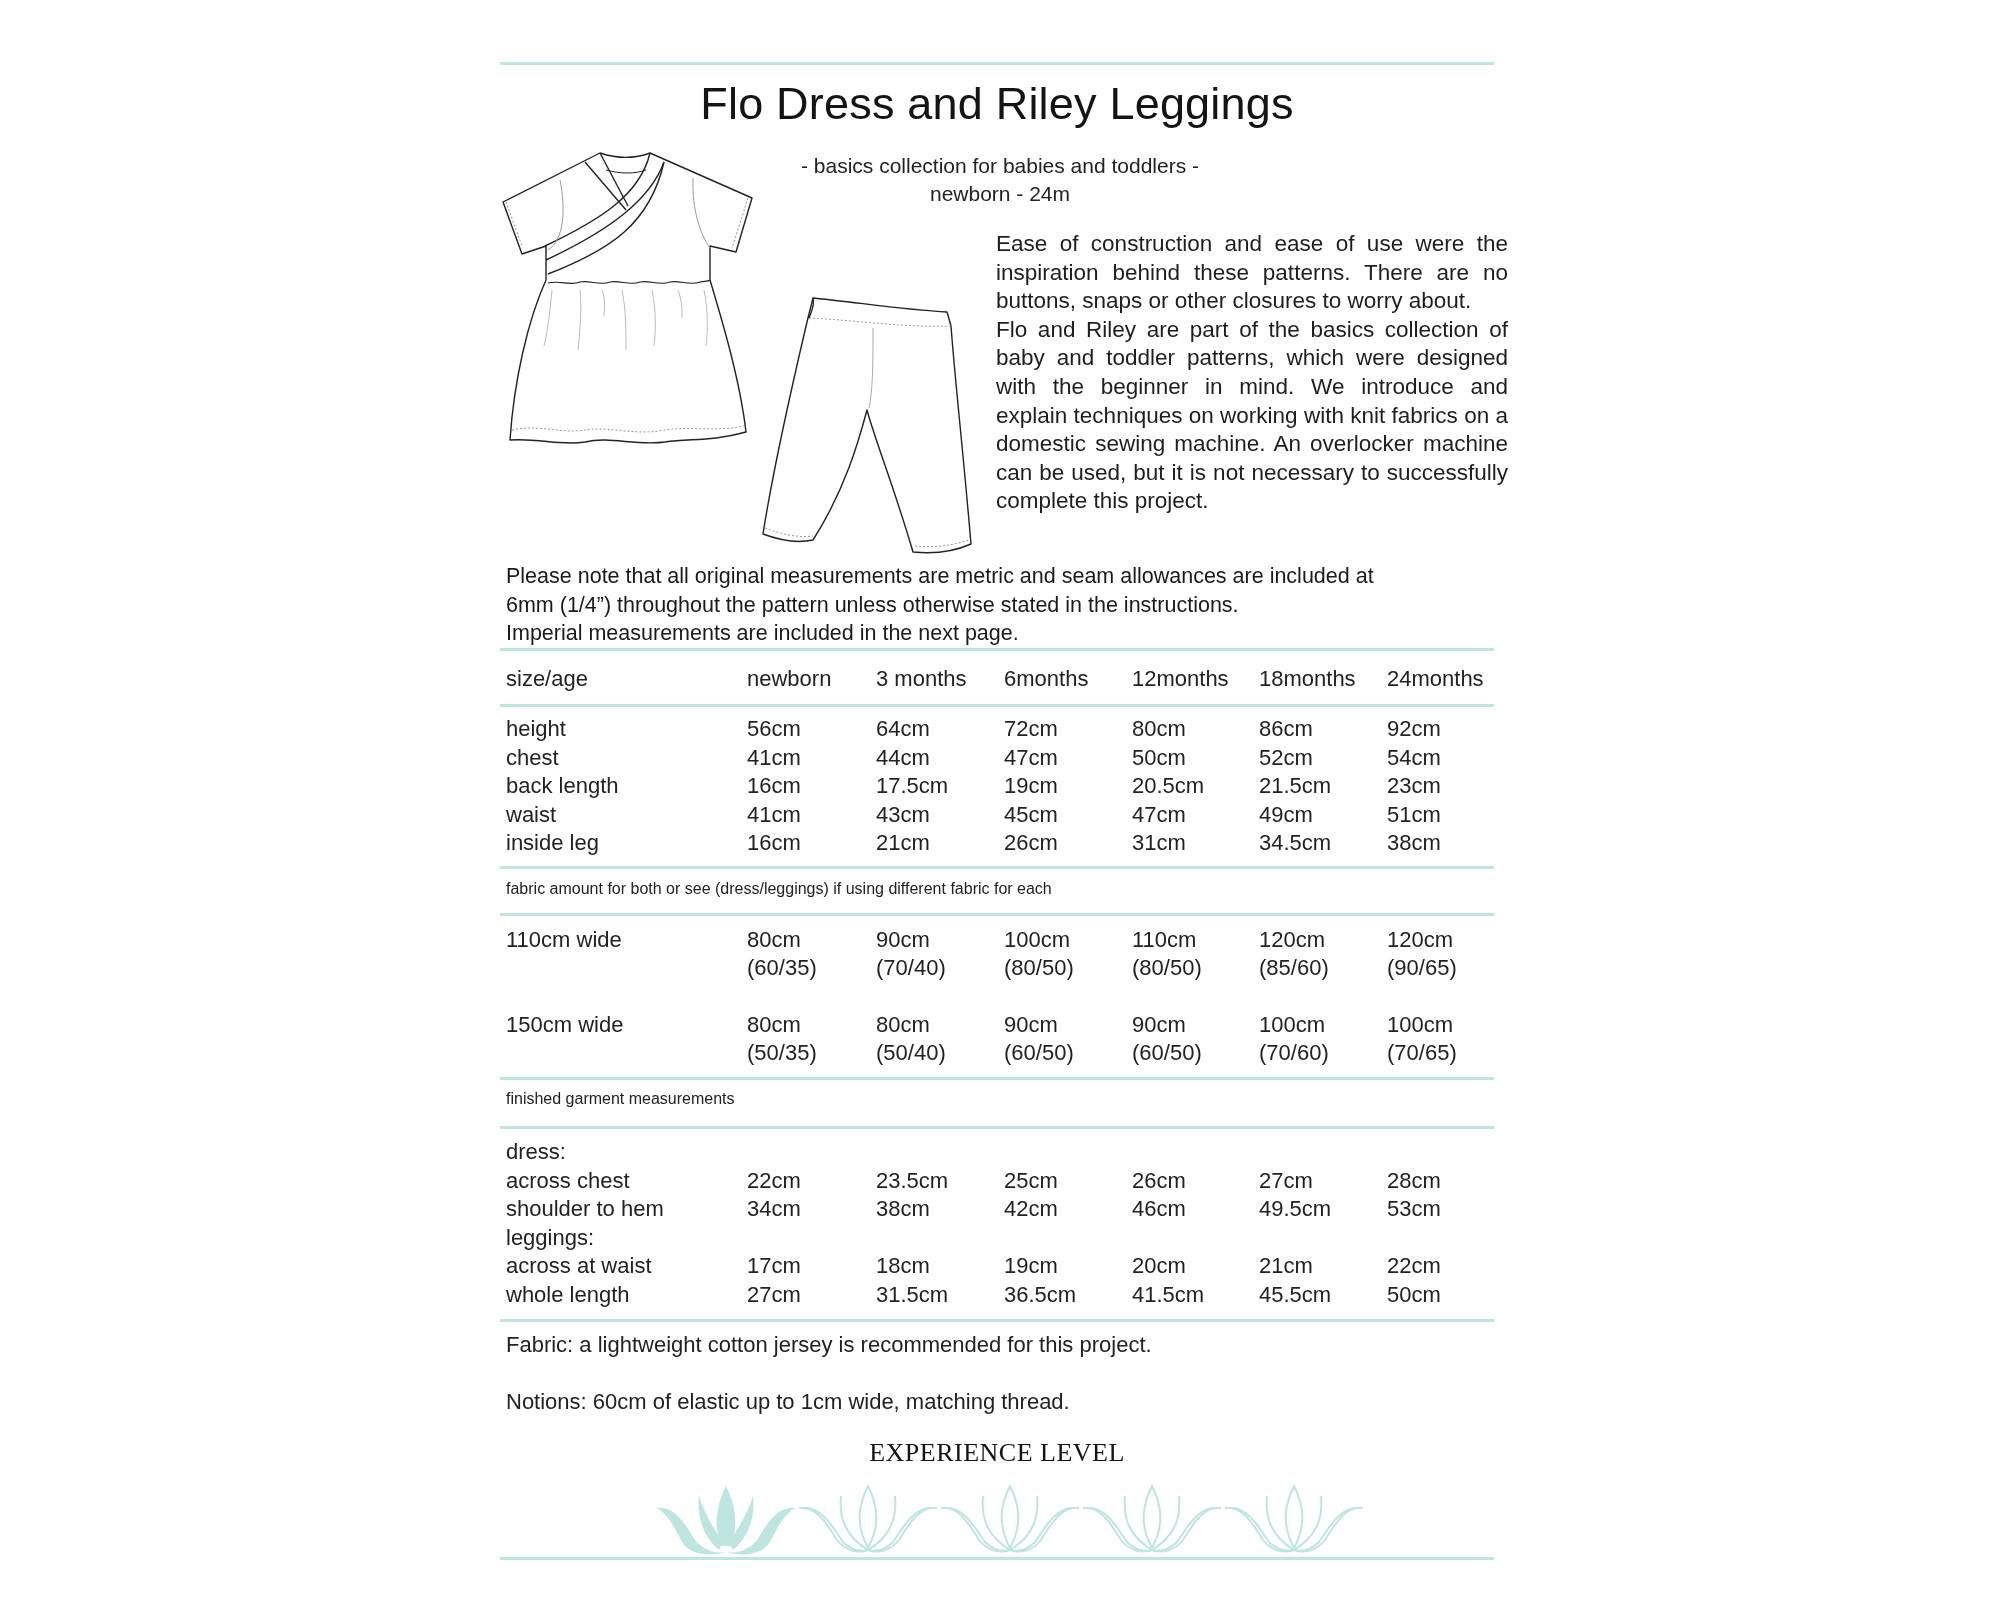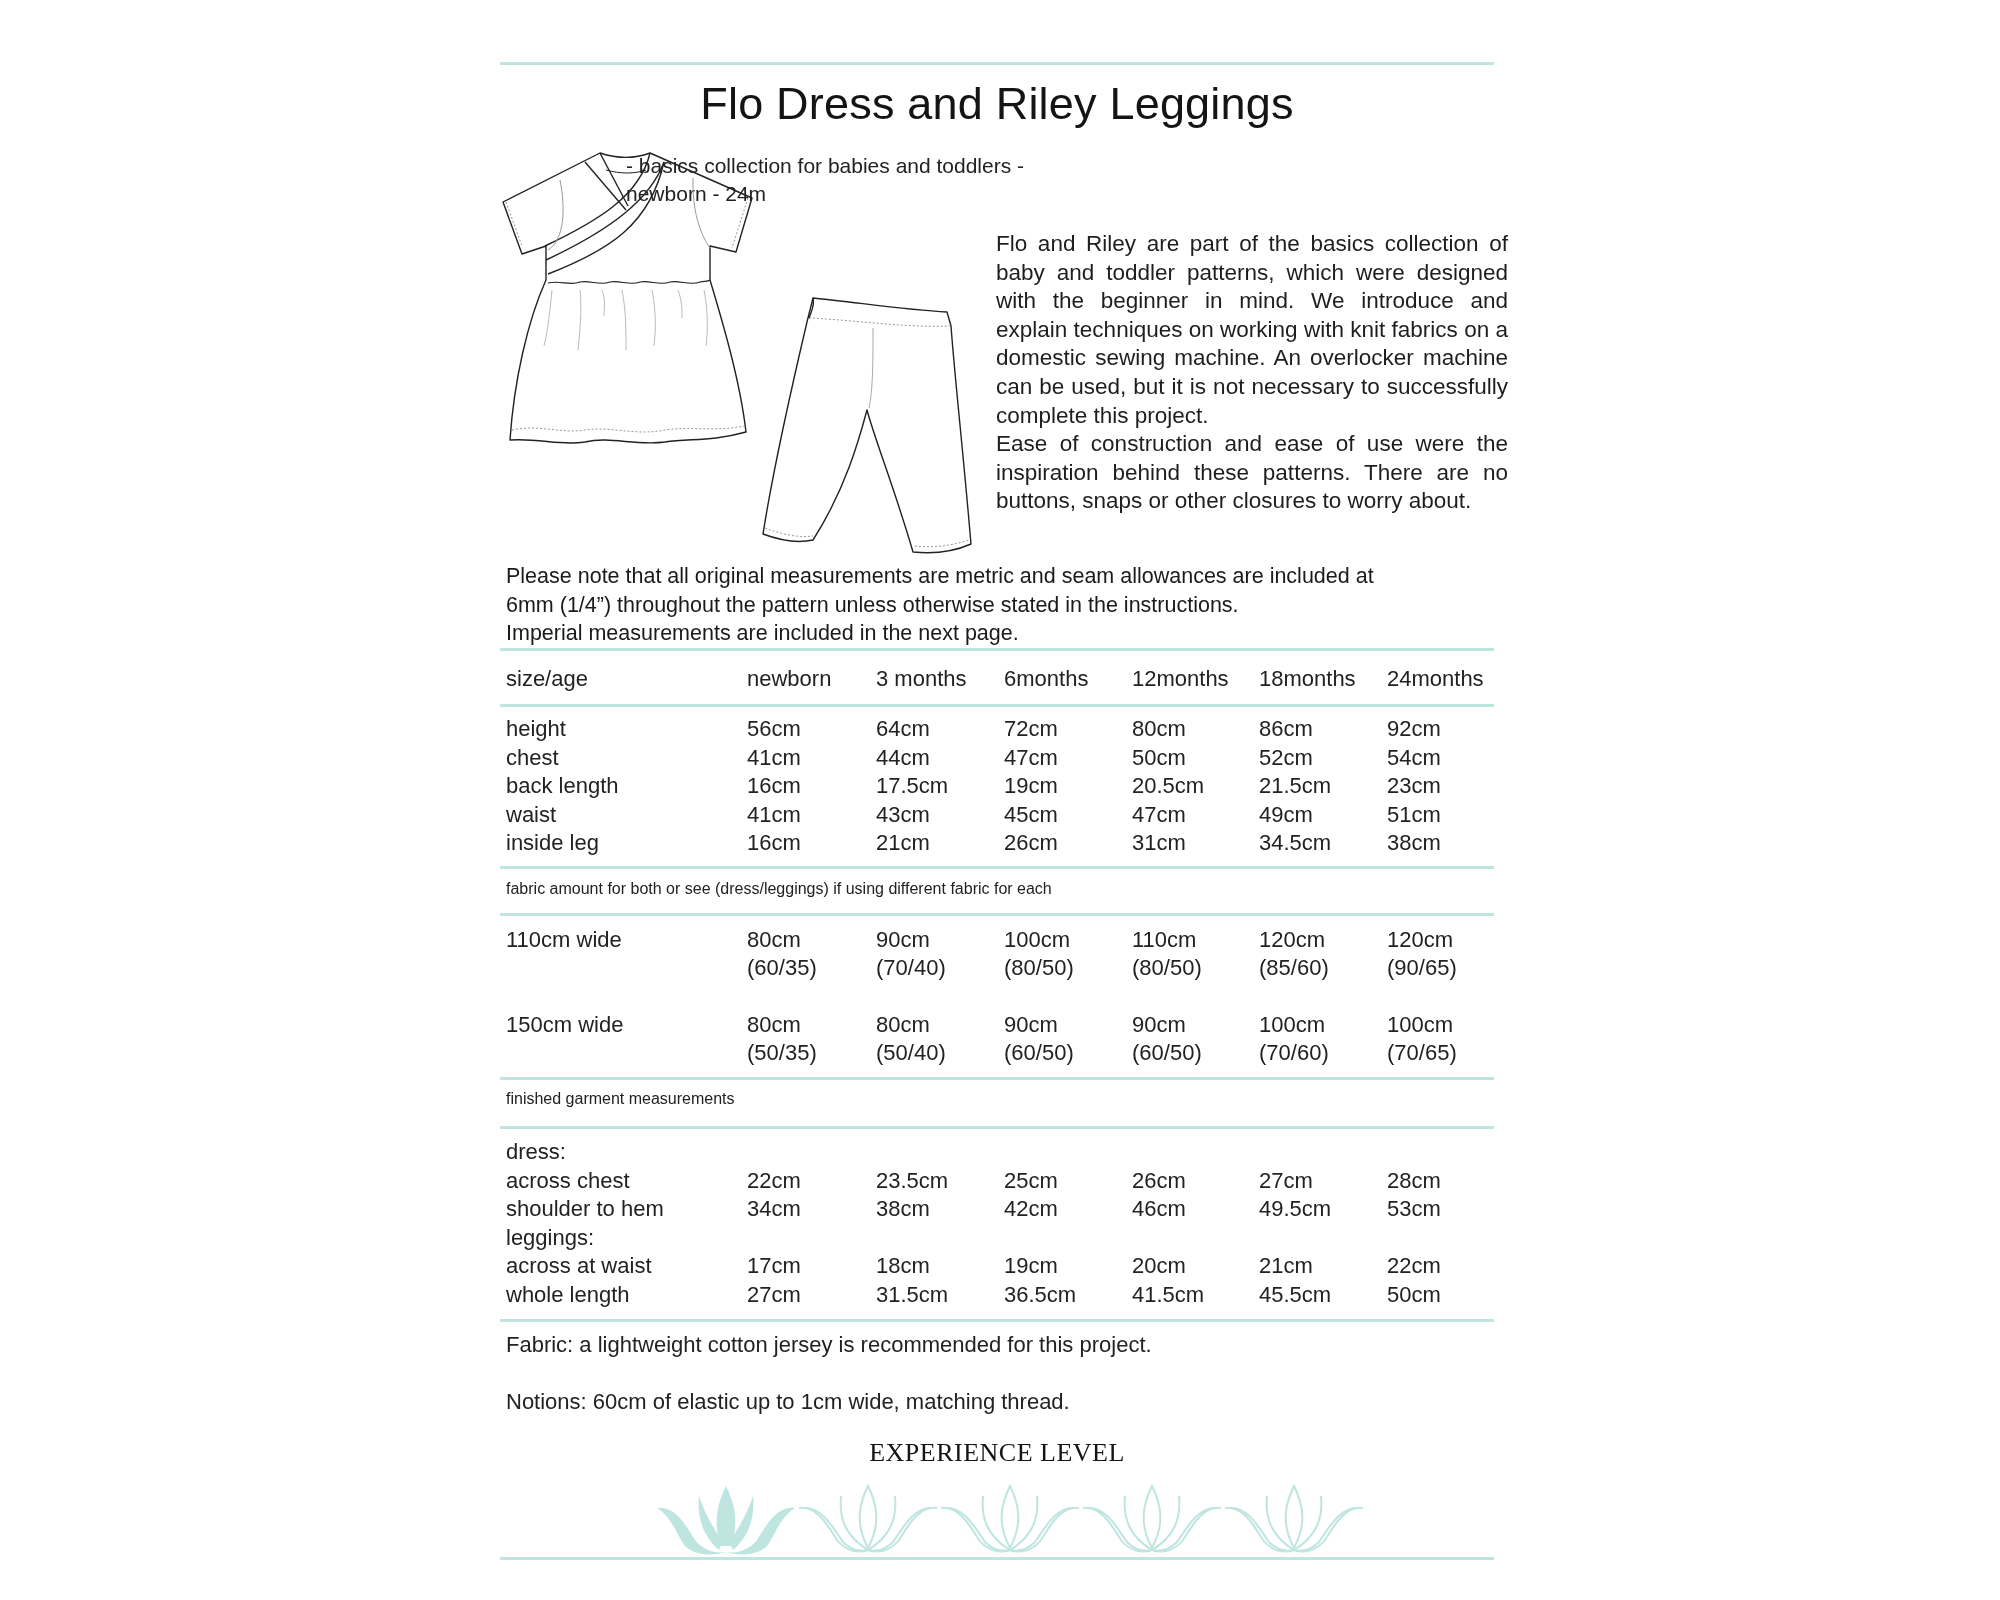--- a/index.html
+++ b/index.html
@@ -12,21 +12,21 @@
     .rule {
       position: absolute; left: 500px; width: 994px; height: 3px;
       background: #bfe5e0;
     }
     .title {
       position: absolute; left: 500px; width: 994px; top: 78px;
       text-align: center; font-size: 45px; font-weight: normal; letter-spacing: 0.2px;
       color: #141414;
     }
     .subtitle {
-      position: absolute; left: 626px; width: 720px; text-align: left;
+      position: absolute; left: 640px; width: 720px; text-align: center;
       font-size: 21px; color: #222;
     }
     .subtitle.l1 { top: 154px; }
     .subtitle.l2 { top: 182px; }
     .dress-svg { position: absolute; left: 500px; top: 150px; }
     .leggings-svg { position: absolute; left: 755px; top: 290px; }
     .intro {
       position: absolute; left: 996px; top: 230px; width: 512px;
       font-size: 22.5px; line-height: 28.6px; text-align: justify; color: #1e1e1e;
     }
@@ -104,22 +104,22 @@
   <svg class="leggings-svg" width="220" height="270" viewBox="0 0 220 270" fill="none" stroke="#222" stroke-width="1.4" stroke-linejoin="round">
     <path d="M58 8 C100 12 150 20 192 22 L196 36 C200 90 208 160 216 254 C198 262 178 264 158 262 C140 200 120 150 112 120 C104 150 90 200 58 250 C40 254 24 250 8 244 C18 180 36 100 52 32 Z"></path>
     <path d="M54 28 C100 30 150 38 196 36" stroke="#999" stroke-width="1" stroke-dasharray="2 2"></path>
     <path d="M58 8 C60 16 56 22 54 28"></path>
     <path d="M118 38 C118 70 118 100 114 118" stroke="#aaa" stroke-width="1"></path>
     <path d="M10 238 C26 244 42 248 58 246" stroke="#999" stroke-width="1" stroke-dasharray="2 2"></path>
     <path d="M160 256 C178 258 196 256 214 250" stroke="#999" stroke-width="1" stroke-dasharray="2 2"></path>
   </svg>
 
   <div class="intro">
+    <p class="last">Ease of construction and ease of use were the inspiration behind these patterns. There are no buttons, snaps or other closures to worry about.</p>
     <p class="last">Flo and Riley are part of the basics collection of baby and toddler patterns, which were designed with the beginner in mind. We introduce and explain techniques on working with knit fabrics on a domestic sewing machine. An overlocker machine can be used, but it is not necessary to successfully complete this project.</p>
-    <p class="last">Ease of construction and ease of use were the inspiration behind these patterns. There are no buttons, snaps or other closures to worry about.</p>
   </div>
 
   <div class="note">
     <div>Please note that all original measurements are metric and seam allowances are included at</div>
     <div>6mm (1/4”) throughout the pattern unless otherwise stated in the instructions.</div>
     <div>Imperial measurements are included in the next page.</div>
   </div>
 
   <div class="rule" style="top:648px;"></div>
 

